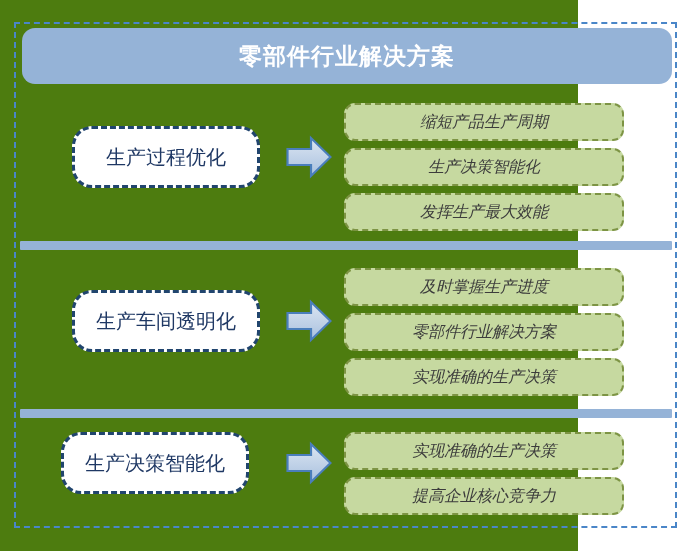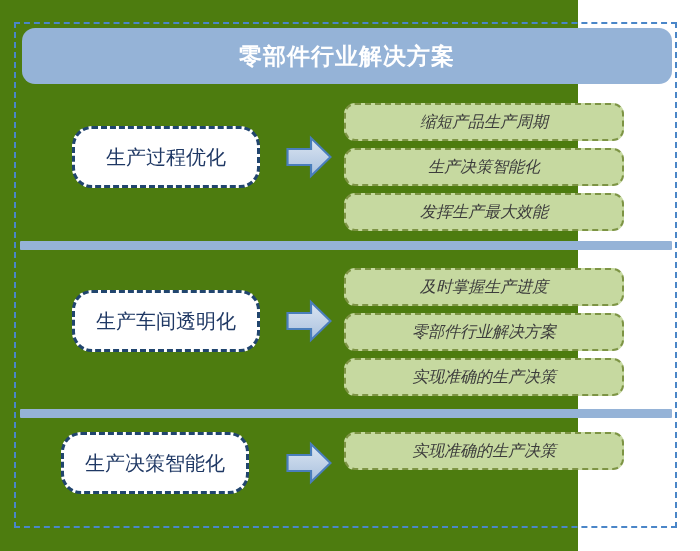--- a/index.html
+++ b/index.html
@@ -236,16 +236,19 @@
           </linearGradient>
         </defs>
         <polygon points="1.5,14 25,14 25,3 44.5,22 25,41 25,30 1.5,30" fill="url(#ag3)" stroke="#4A7EBB" stroke-width="2.2" stroke-linejoin="miter"></polygon>
       </svg>
     </div>
 
     <div class="outcomes">
       <div class="outcome-box">
         <span class="outcome-label">实现准确的生产决策</span>
       </div>
+      <div class="outcome-box">
+        <span class="outcome-label">提高企业核心竞争力</span>
+      </div>
     </div>
   </div>
 
 </div>
 
 </body></html>

